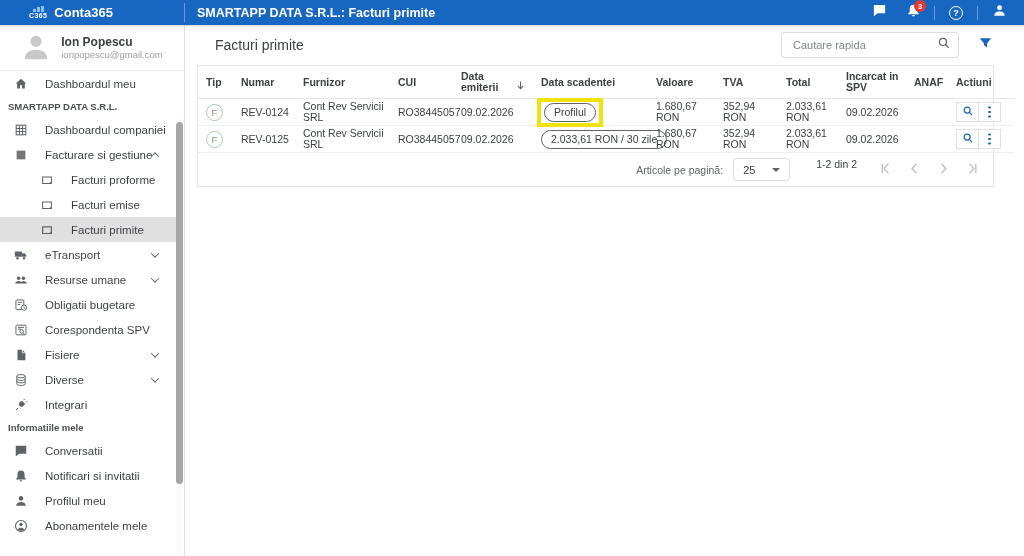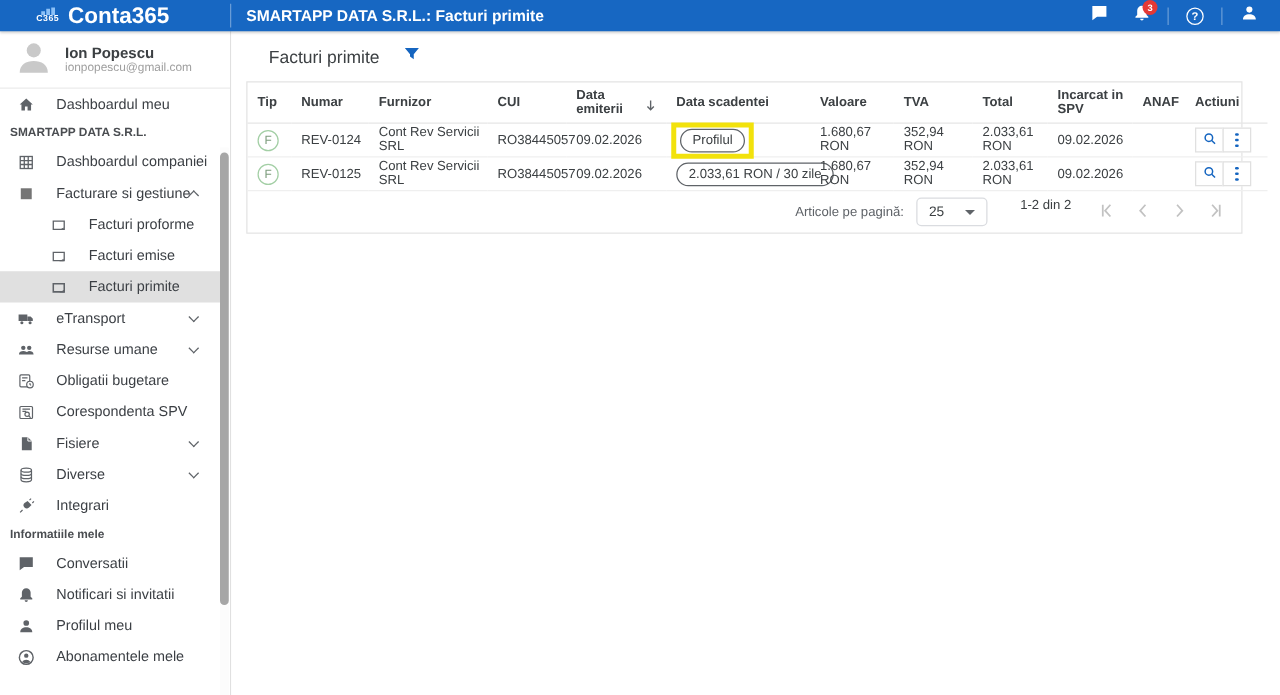--- a/index.html
+++ b/index.html
@@ -12,38 +12,38 @@
     box-shadow:0 1px 2px rgba(0,0,0,.18); }
   .topbar-left { width:185px; height:100%; display:flex; align-items:center;
     padding-left:29px; position:relative; flex-shrink:0; }
   .topbar-left::after { content:""; position:absolute; right:0; top:3px; bottom:3px;
     width:1px; background:rgba(255,255,255,.35); }
   .logo { display:flex; flex-direction:column; align-items:center; margin-right:7px; }
   .logo-bars { display:flex; gap:1px; align-items:flex-end; height:6px; }
   .logo-bars i { width:3px; background:#8cc1f7; display:block; }
   .logo-bars i:nth-child(1){height:3px}.logo-bars i:nth-child(2){height:4.5px}.logo-bars i:nth-child(3){height:6px}
   .logo-text { font-size:7px; font-weight:bold; letter-spacing:.4px; line-height:8px; }
-  .brand { font-size:18px; font-weight:bold; }
+  .brand { font-size:13px; font-weight:bold; }
   .topbar-title { flex:1; padding-left:12px; font-size:12.5px; font-weight:bold;
     white-space:nowrap; overflow:hidden; }
   .topbar-icons { display:flex; align-items:center; height:100%; padding-right:8px; }
   .tb-btn { width:34px; height:100%; display:flex; align-items:center; justify-content:center;
     position:relative; cursor:pointer; }
   .tb-sep { width:1px; height:14px; background:rgba(255,255,255,.35); margin:0 4px; }
   .tb-badge { position:absolute; top:0px; right:4px; min-width:12px; height:12px;
     background:#e53935; border-radius:7px; color:#fff; font-size:7.5px; font-weight:bold;
     display:flex; align-items:center; justify-content:center; padding:0 2px; }
   .help-circle { width:14px; height:14px; border:1.4px solid #fff; border-radius:50%;
     display:flex; align-items:center; justify-content:center; font-size:9px; font-weight:bold; }
 
   
   .sidebar { position:absolute; top:25px; left:0; width:185px; height:531px;
     background:#fff; border-right:1px solid #e0e0e0; }
   .user-card { height:46px; border-bottom:1px solid #ececec; display:flex;
-    align-items:center; gap:10px; padding:0 12px; cursor:pointer; }
+    align-items:center; gap:10px; padding:0 12px; cursor:pointer;justify-content:center; }
   .user-name { font-size:12px; font-weight:bold; color:#3c4043; line-height:14px; }
   .user-email { font-size:9.5px; color:#9e9e9e; line-height:12px; }
   .nav { position:relative; }
   .nav-item { height:25px; width:176px; display:flex; align-items:center;
     padding-left:13px; cursor:pointer; }
   .nav-item .icn { width:15px; height:15px; color:#5f6368; display:flex;
     align-items:center; justify-content:center; flex-shrink:0; margin-right:17px; }
   .nav-item .icn svg { width:14px; height:14px; }
   .nav-label { font-size:11.5px; color:#3b3f44; white-space:nowrap; }
   .nav-item.sub { padding-left:39px; }
@@ -362,20 +362,29 @@
     <div class="sb-track">
       <div class="sb-thumb"></div>
     </div>
   </div>
 </div>
 
 <div class="main">
 
   <div class="content-header">
     <span class="page-title">Facturi primite</span>
+    <div class="search-box">
+      <input type="text" placeholder="Cautare rapida" style="">
+      <span>
+        <svg width="14" height="14" viewBox="0 0 16 16">
+            <circle cx="6.8" cy="6.8" r="4" fill="none" stroke="#5f6368" stroke-width="1.4"></circle>
+            <path d="M9.8 9.8l3.6 3.6" stroke="#5f6368" stroke-width="1.4"></path>
+          </svg>
+      </span>
+    </div>
     <button class="filter-btn">
       <span>
         <svg width="15" height="15" viewBox="0 0 16 16">
             <path d="M2 2.5h12L9.6 7.9v4.3l-3.2-2.3V7.9z" fill="#1565c0"></path>
           </svg>
       </span>
     </button>
   </div>
 
   <div class="table-card">

